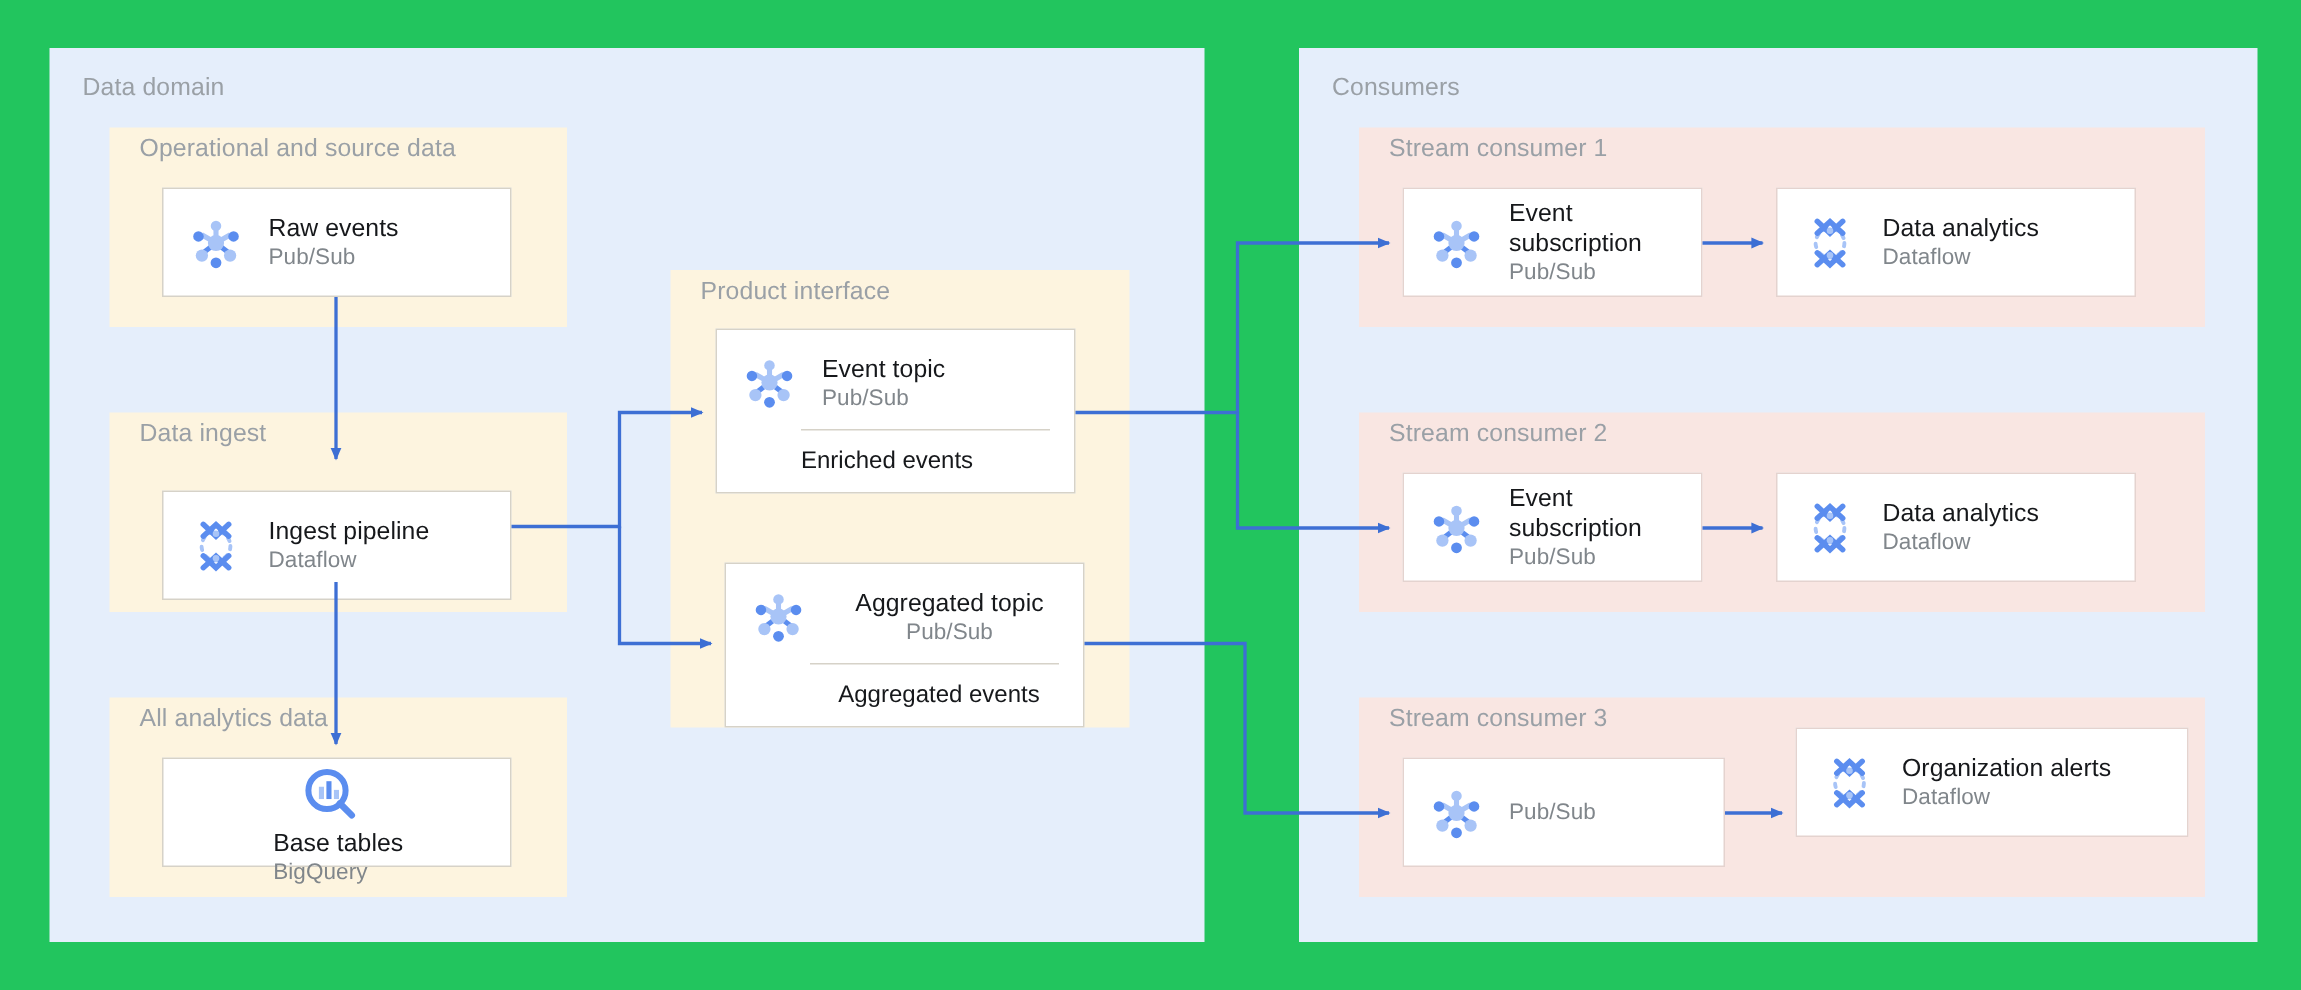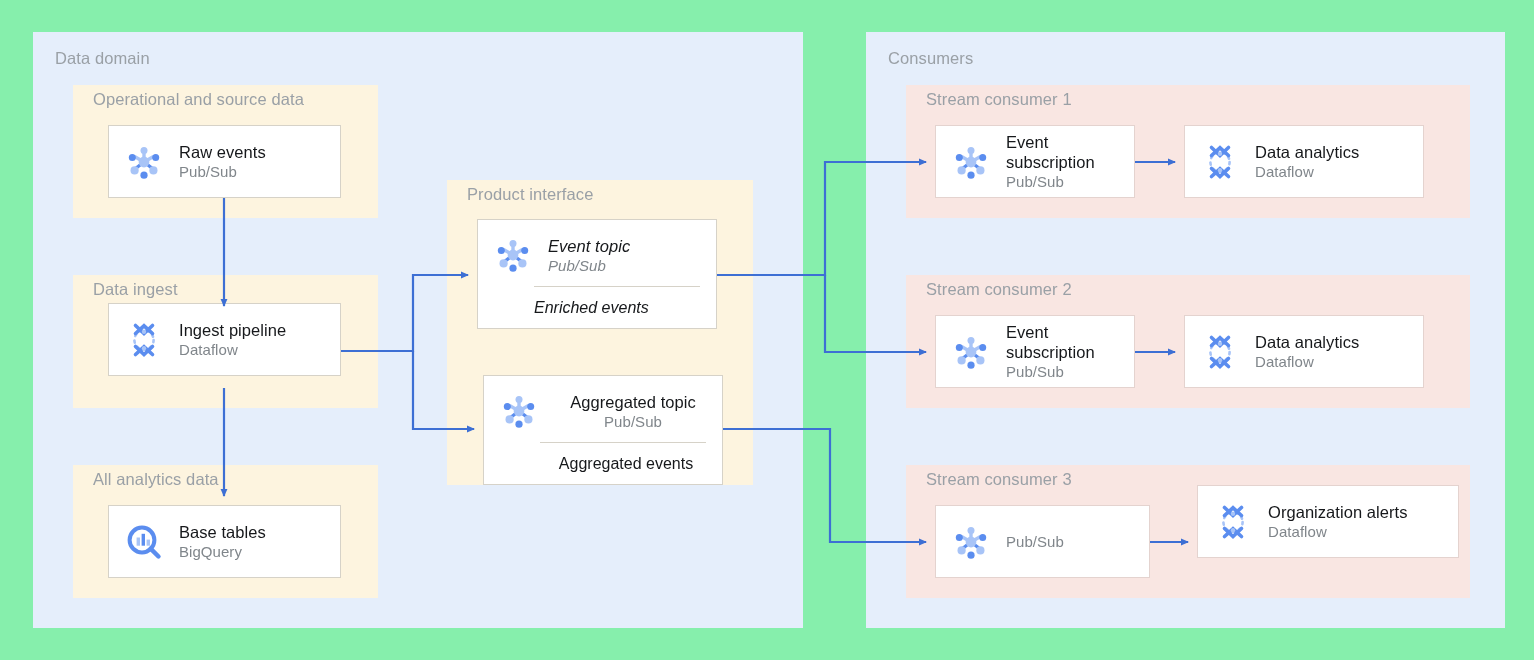--- a/index.html
+++ b/index.html
@@ -10,21 +10,21 @@
   body {
     width: 1534px;
     height: 660px;
     font-family: "Liberation Sans", sans-serif;
     overflow: hidden;
   }
   #diagram {
     position: relative;
     width: 1534px;
     height: 660px;
-    background: #86efac;
+    background: #22c55e;
   }
 
   
   .panel {
     position: absolute;
     box-sizing: border-box;
   }
   .panel-outer { background: #e5eefb; }
   .panel-group-yellow { background: #fdf4df; }
   .panel-group-pink { background: #f9e6e2; }
@@ -144,21 +144,21 @@
     <span class="card-text">
       <span class="card-title">Raw events</span>
       <span class="card-sub">Pub/Sub</span>
     </span>
   </div>
 
   <div class="panel panel-group-yellow" style="left:73px; top:275px; width:305px; height:133px;">
     <div class="panel-title panel-title-group">Data ingest</div>
   </div>
 
-  <div class="card" style="left:108px; top:303px; width:233px; height:73px;justify-content:flex-end;">
+  <div class="card" style="left:108px; top:327px; width:233px; height:73px;justify-content:flex-end;">
     <span class="card-icon">
       <svg viewBox="0 0 46 46" width="46" height="46" aria-hidden="true">
         <g fill="none" stroke="#a8c4f7" stroke-width="2.6" stroke-linecap="round">
           <circle cx="23" cy="23" r="9.6" stroke-dasharray="2.2 4.6"></circle>
         </g>
         <g stroke="#5b8def" stroke-width="3.6" stroke-linecap="round" fill="none">
           <path d="M14.5 8.5 L23 16.5 L31.5 8.5"></path>
           <path d="M14.5 16.5 L23 8.8 L31.5 16.5"></path>
           <path d="M14.5 29.5 L23 37.5 L31.5 29.5"></path>
           <path d="M14.5 37.5 L23 29.8 L31.5 37.5"></path>
@@ -170,41 +170,41 @@
     <span class="card-text">
       <span class="card-title">Ingest pipeline</span>
       <span class="card-sub">Dataflow</span>
     </span>
   </div>
 
   <div class="panel panel-group-yellow" style="left:73px; top:465px; width:305px; height:133px;">
     <div class="panel-title panel-title-group">All analytics data</div>
   </div>
 
-  <div class="card" style="left:108px; top:505px; width:233px; height:73px;">
+  <div class="card" style="left:108px; top:505px; width:233px; height:73px;flex-direction:column;">
     <span class="card-icon">
       <svg viewBox="0 0 46 46" width="46" height="46" aria-hidden="true">
         <circle cx="21" cy="21" r="12.4" fill="none" stroke="#5b8def" stroke-width="4"></circle>
         <line x1="29.6" y1="29.6" x2="37.5" y2="37.5" stroke="#5b8def" stroke-width="4.4" stroke-linecap="round"></line>
         <rect x="15.6" y="18.5" width="3.4" height="8.2" fill="#a8c4f7"></rect>
         <rect x="20.6" y="14.8" width="3.4" height="11.9" fill="#5b8def"></rect>
         <rect x="25.6" y="20.6" width="3.4" height="6.1" fill="#a8c4f7"></rect>
       </svg>
     </span>
     <span class="card-text">
       <span class="card-title">Base tables</span>
       <span class="card-sub">BigQuery</span>
     </span>
   </div>
 
   <div class="panel panel-group-yellow" style="left:447px; top:180px; width:306px; height:305px;">
     <div class="panel-title panel-title-group">Product interface</div>
   </div>
 
-  <div class="card card-topic" style="left:477px; top:219px; width:240px; height:110px;font-style:italic;">
+  <div class="card card-topic" style="left:477px; top:219px; width:240px; height:110px;">
     <div class="topic-main">
       <span class="card-icon">
         <svg viewBox="0 0 46 46" width="46" height="46" aria-hidden="true">
           <line x1="23" y1="14" x2="23" y2="23" stroke="#a8c4f7" stroke-width="3.4"></line>
           <line x1="23" y1="23" x2="13.5" y2="17.5" stroke="#a8c4f7" stroke-width="3.4"></line>
           <line x1="23" y1="23" x2="32.5" y2="17.5" stroke="#a8c4f7" stroke-width="3.4"></line>
           <line x1="23" y1="23" x2="14.5" y2="29.5" stroke="#5b8def" stroke-width="3.4"></line>
           <line x1="23" y1="23" x2="31.5" y2="29.5" stroke="#5b8def" stroke-width="3.4"></line>
           <circle cx="23" cy="23" r="5.4" fill="#a8c4f7"></circle>
           <circle cx="23" cy="11.6" r="3.5" fill="#a8c4f7"></circle>

